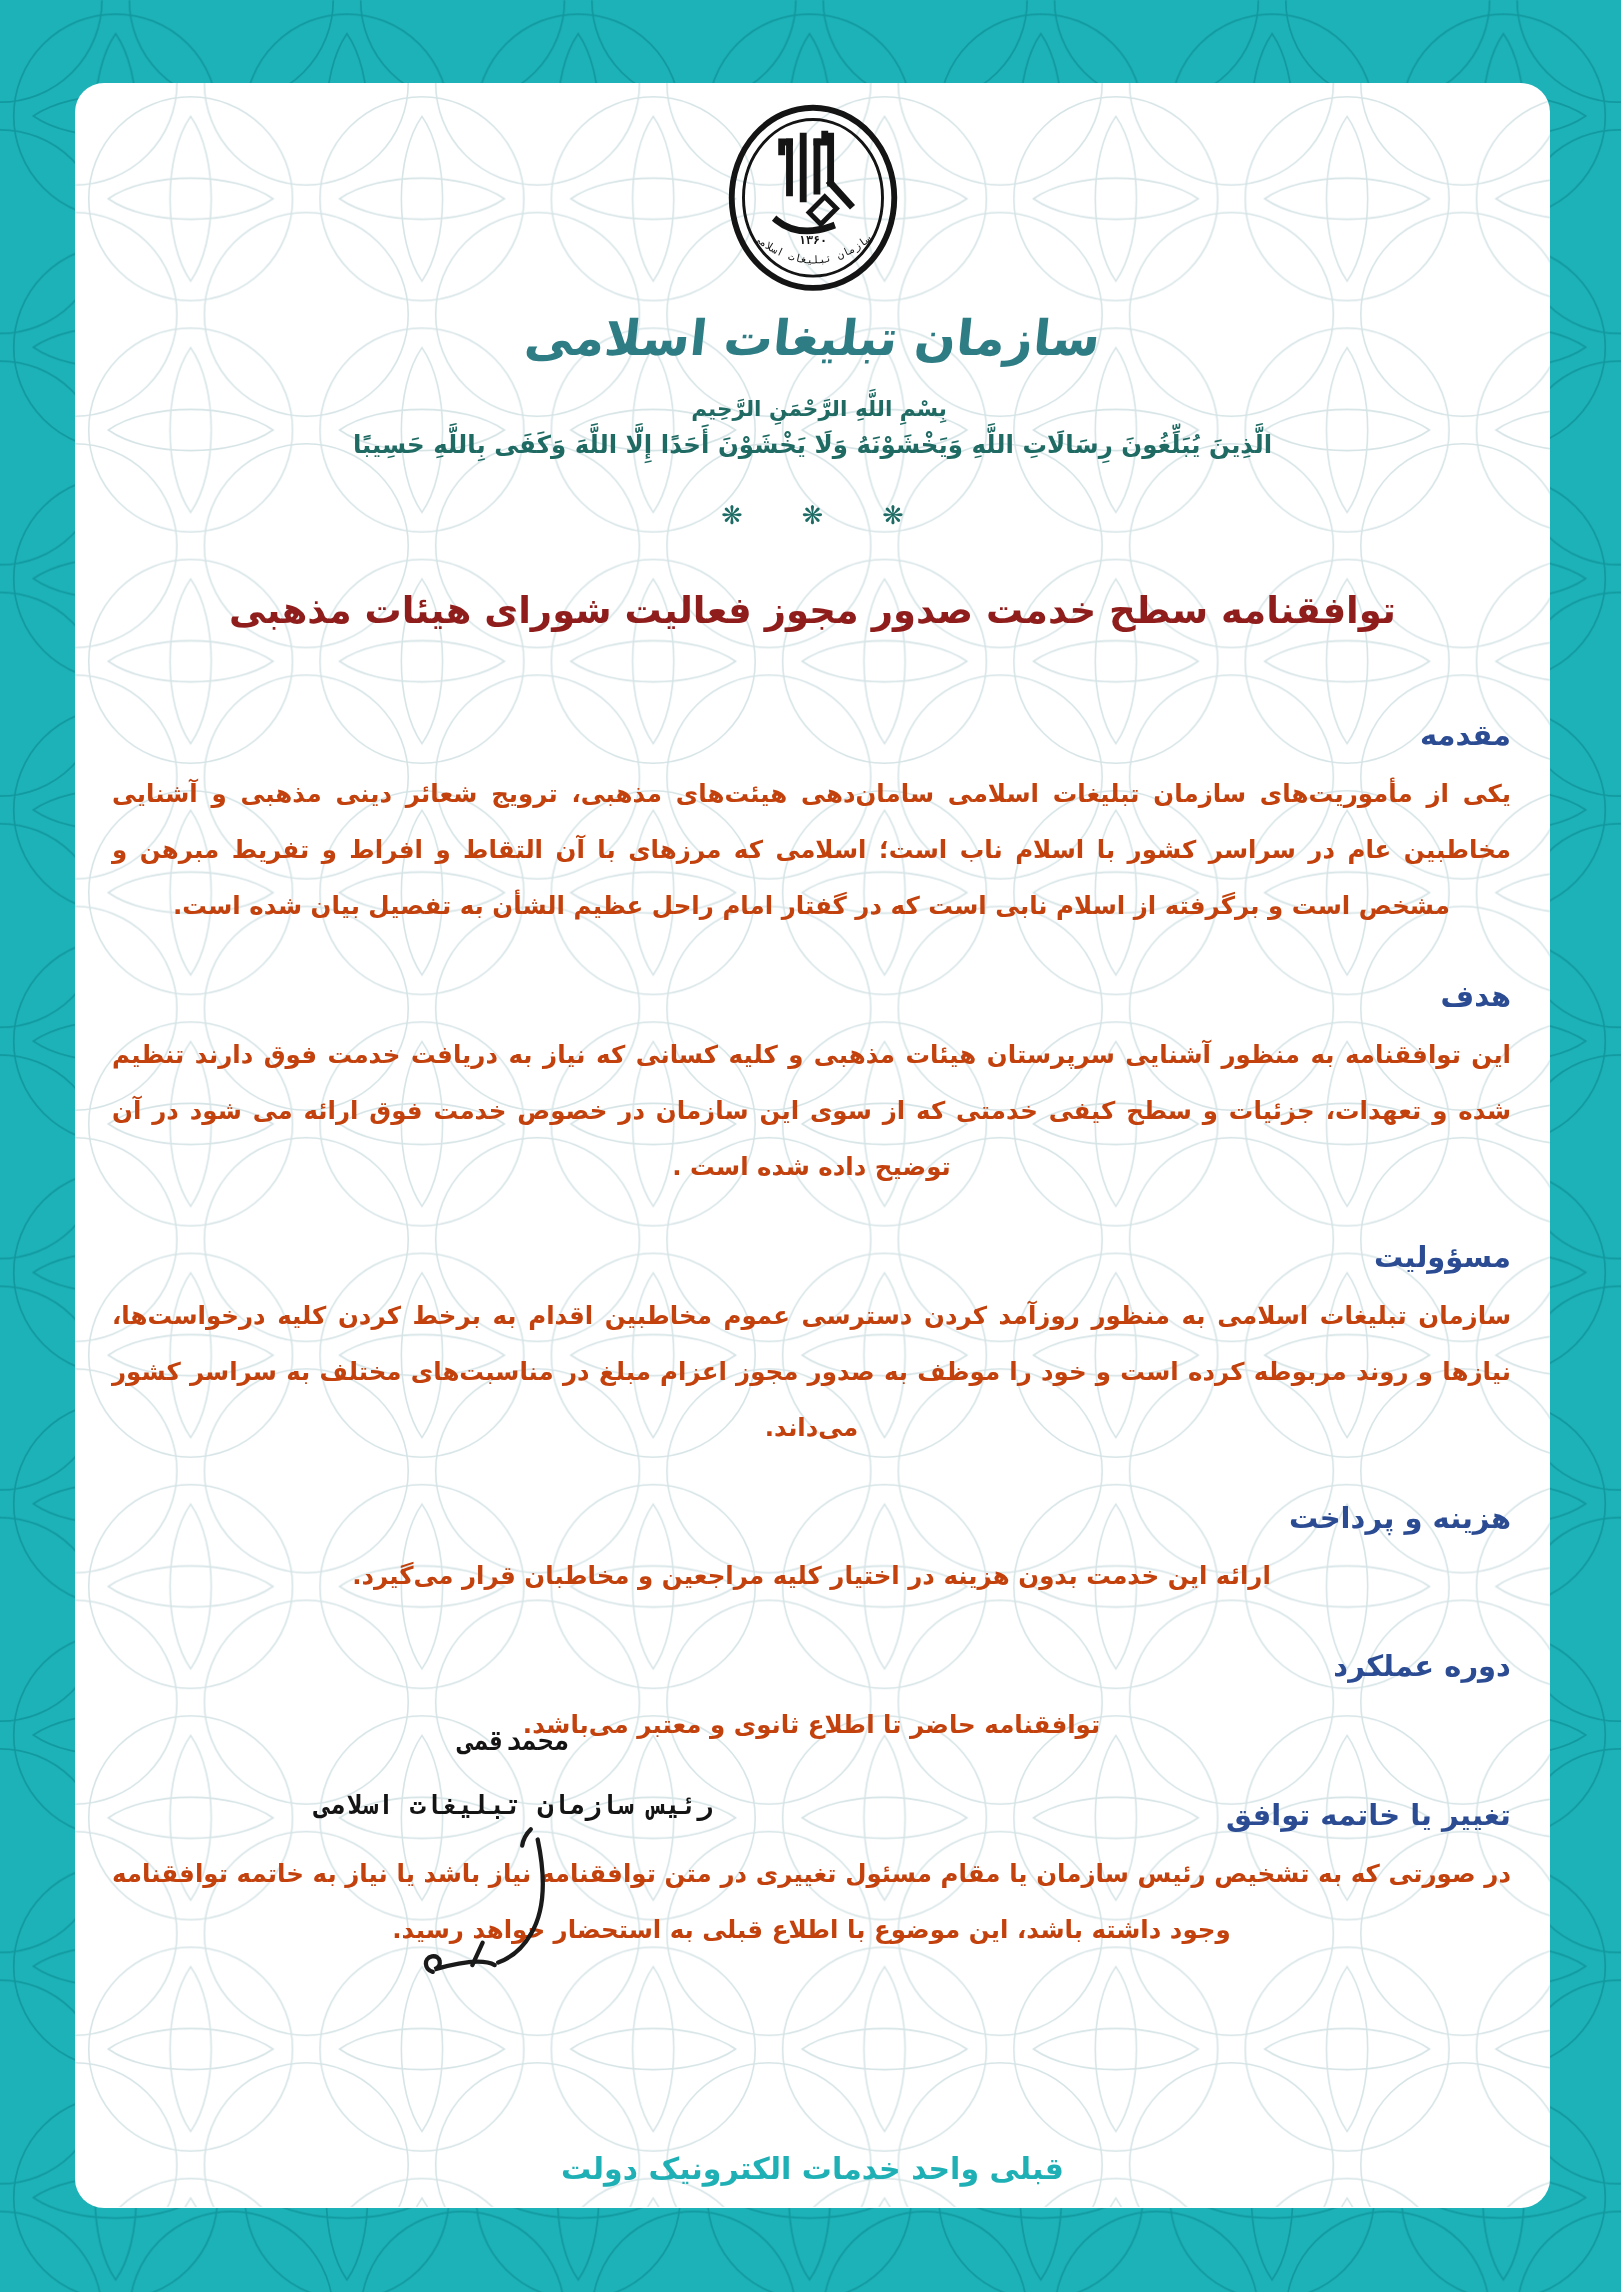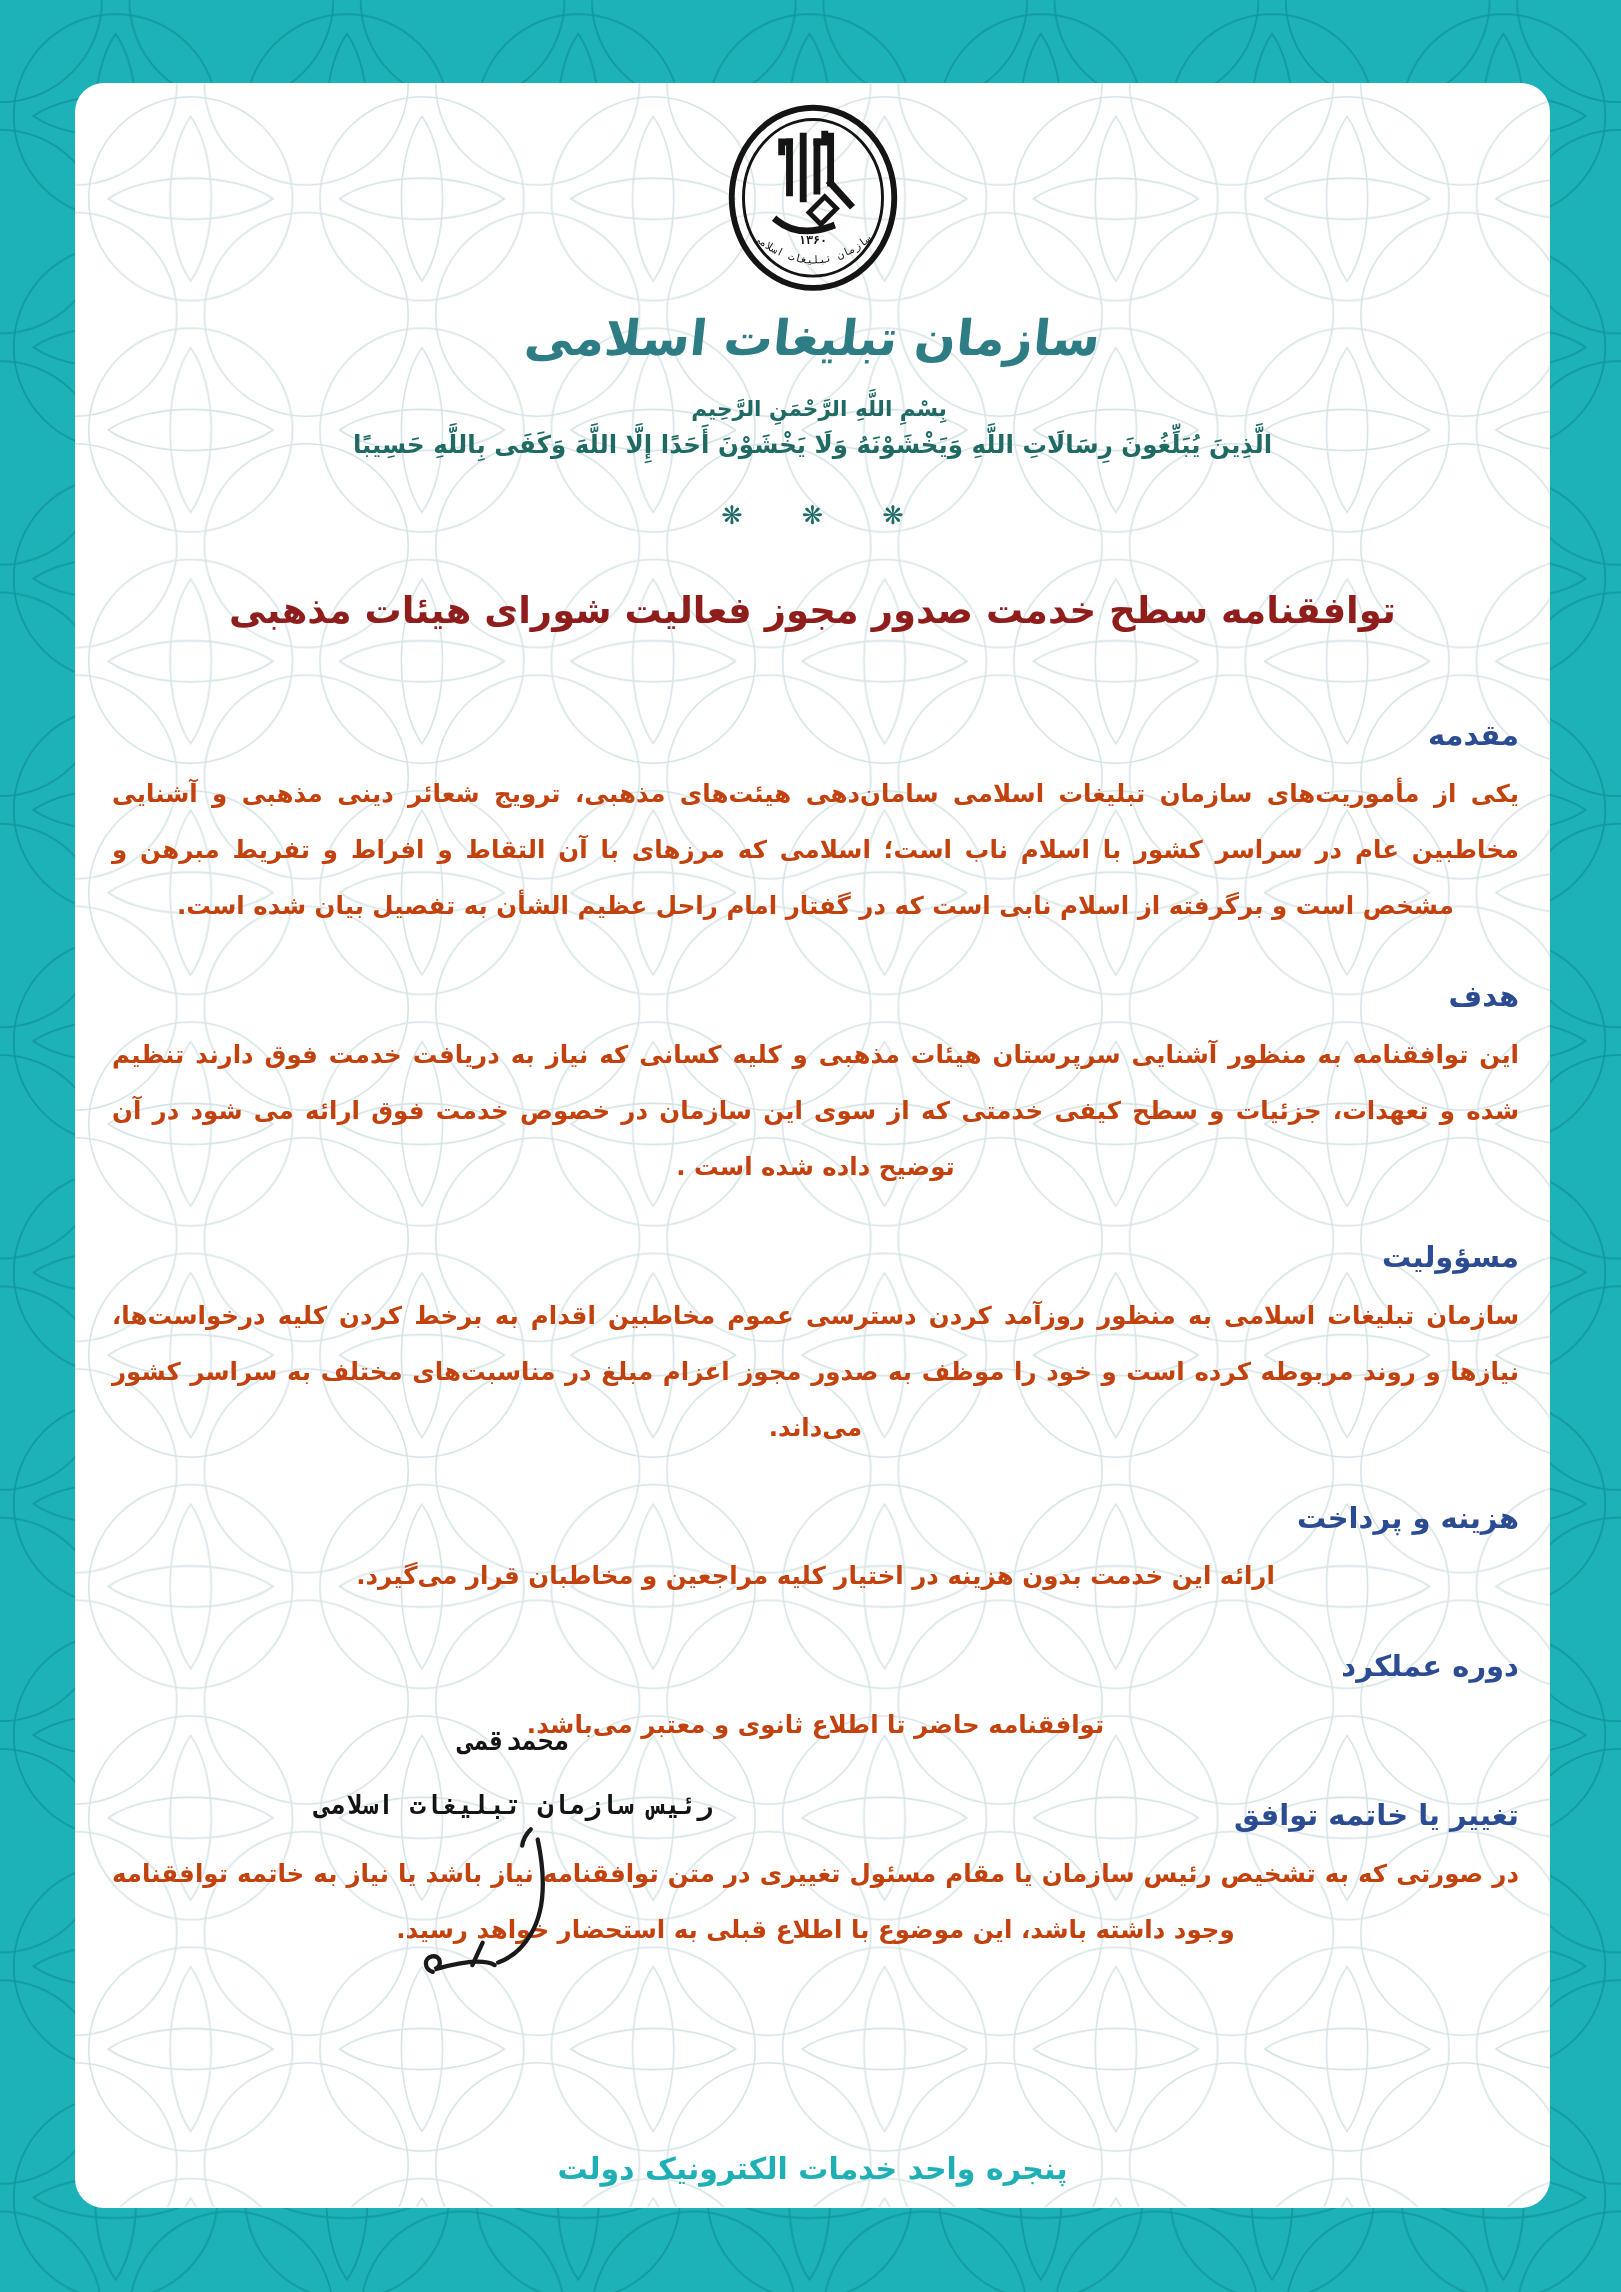--- a/index.html
+++ b/index.html
@@ -47,21 +47,21 @@
     margin-top:41px;
     font-size:25.5px;color:#1d6b64;letter-spacing:25.5px;
     padding-left:25.5px;
   }
   .doc-title{
     margin-top:59px;
     font-size:37px;font-weight:bold;color:#8e1d1b;
   }
   .sections{
     margin-top:86px;
-    padding:0 31px 0 37px;
+    padding:0 39px 0 37px;
     text-align:right;
   }
   .section{margin-bottom:45px;}
   .section-heading{
     font-size:29px;font-weight:bold;color:#2b4b93;
     margin-bottom:13.7px;
   }
   .section-body{
     font-size:24.5px;font-weight:bold;color:#c2410c;
     line-height:56px;
@@ -207,17 +207,17 @@
       <svg class="sig-mark" viewBox="0 0 210 200" width="206" height="172">
         <g stroke="#1a1a1a" stroke-width="5" fill="none" stroke-linecap="round">
           <path d="M150,18 c8,38 10,80 -8,110 c-10,17 -24,28 -38,33"></path>
           <path d="M142,6 c-5,5 -9,12 -10,19"></path>
           <path d="M86,138 l-12,26"></path>
           <path d="M28,172 c-10,-3 -11,-16 -1,-18 c10,-2 13,11 3,15 c14,-4 34,-9 50,-9 c8,0 15,1 20,4"></path>
         </g>
       </svg>
     </div>
 
-    <div class="footer">پنجره واحد خدمات الکترونیک دولت</div>
+    <div class="footer">قبلی واحد خدمات الکترونیک دولت</div>
 
   </div>
 </div>
 
 
 </body></html>

